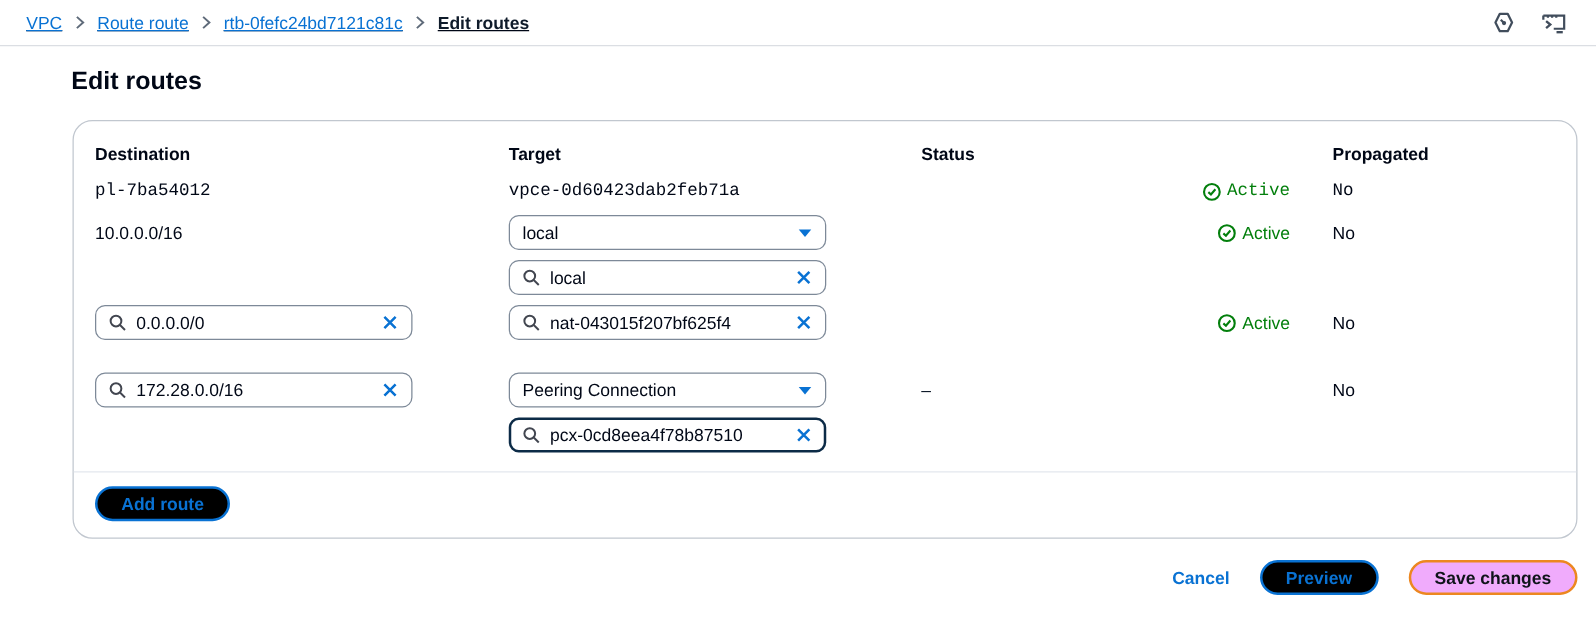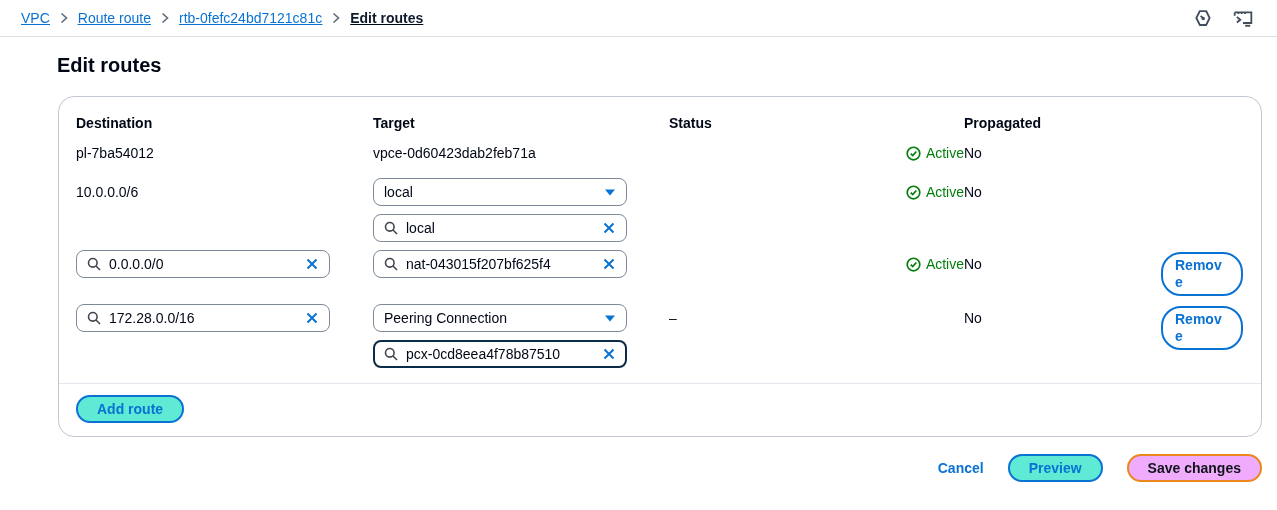--- a/index.html
+++ b/index.html
@@ -16,25 +16,25 @@
   .top-icons { display:flex; align-items:center; gap:20px; }
   .top-icon { width:20px; height:20px; color:#414d5c; cursor:pointer; display:flex; align-items:center; justify-content:center; }
 
   
   .page-title { margin:17px 0 0 57px; font-size:20px; font-weight:700; color:#000716; }
 
   .card { margin:19px 0 0 58px; width:1204px; background:#fff;
     border:1px solid #c1c7cf; border-radius:16px; }
   .card-body { padding:18px 20px 0 17px; }
 
-  .trow { display:grid; grid-template-columns:297px 296px 295px 197px 1fr; align-items:start; }
+  .trow { display:grid; grid-template-columns:297px 296px 295px 197px 1fr; align-items:start;gap:34px; }
   .thead { font-weight:700; margin-bottom:12px; }
   .thead > div { line-height:17px; }
   .row-gap { margin-bottom:8px; }
-  .row-gap-lg { margin-bottom:16px; }
+  .row-gap-lg { margin-bottom:10px;font-family:Liberation Mono, monospace; }
 
   .cell-text { line-height:28px; }
   .cell-text-sm { line-height:18px; }
 
   .stack { display:flex; flex-direction:column; gap:8px; }
 
   .combobox, .searchbox { width:254px; height:28px; background:#fff;
     border:1px solid #7d8998; border-radius:8px; display:flex; align-items:center;
     padding:0 10px; gap:8px; }
   .combobox { cursor:pointer; justify-content:space-between; }
@@ -47,21 +47,21 @@
     color:#037f0c;justify-content:flex-end; }
   .status svg { flex:none; }
   .status-empty { color:#0f1b2a; line-height:28px; }
 
   .remove-btn { width:82px; margin-top:2px; background:#fff; border:2px solid #0972d3;
     border-radius:20px; color:#0972d3; font-weight:700; font-size:14px;
     font-family:"Liberation Sans", sans-serif; padding:3px 12px; text-align:left;
     line-height:17px; overflow-wrap:anywhere; cursor:pointer; }
 
   .card-footer { border-top:1px solid #e4e8ee; margin-top:15px; padding:11px 17px 13px; }
-  .btn-outline { background:#5eead4; border:2px solid #0972d3; border-radius:20px;
+  .btn-outline { background:#000000; border:2px solid #0972d3; border-radius:20px;
     color:#0972d3; font-weight:700; font-size:14px; font-family:"Liberation Sans", sans-serif;
     padding:4px 19px; cursor:pointer; white-space:nowrap; }
 
   .actions { width:1204px; margin:17px 0 0 58px; display:flex; justify-content:flex-end;
     align-items:center; gap:24px; }
   .link-btn { background:none; border:none; color:#0972d3; font-weight:700; font-size:14px;
     font-family:"Liberation Sans", sans-serif; cursor:pointer; }
   .btn-primary { background:#f0abfc; border:2px solid #ec8720; border-radius:20px;
     color:#0f141a; font-weight:700; font-size:14px; font-family:"Liberation Sans", sans-serif;
     padding:4px 19px; cursor:pointer; white-space:nowrap; }
@@ -132,21 +132,21 @@
             <circle cx="8" cy="8" r="6.7" fill="none" stroke="#037f0c" stroke-width="1.8"></circle>
             <path d="M5 8.2 L7.2 10.2 L11 5.8" fill="none" stroke="#037f0c" stroke-width="1.8"></path>
           </svg>
         <span>Active</span>
       </div>
       <div class="cell-text-sm">No</div>
       <div></div>
     </div>
 
     <div class="trow row-gap">
-      <div class="cell-text">10.0.0.0/6</div>
+      <div class="cell-text">10.0.0.0/16</div>
       <div class="stack">
         <div class="combobox">
           <span>local</span>
           <svg width="12" height="9" viewBox="0 0 12 9">
               <path d="M1 1.5 L6 7.5 L11 1.5 Z" fill="#0972d3"></path>
             </svg>
         </div>
         <div class="searchbox">
           <svg width="14" height="14" viewBox="0 0 14 14">
               <circle cx="5.8" cy="5.8" r="4.3" fill="none" stroke="#424650" stroke-width="1.6"></circle>

